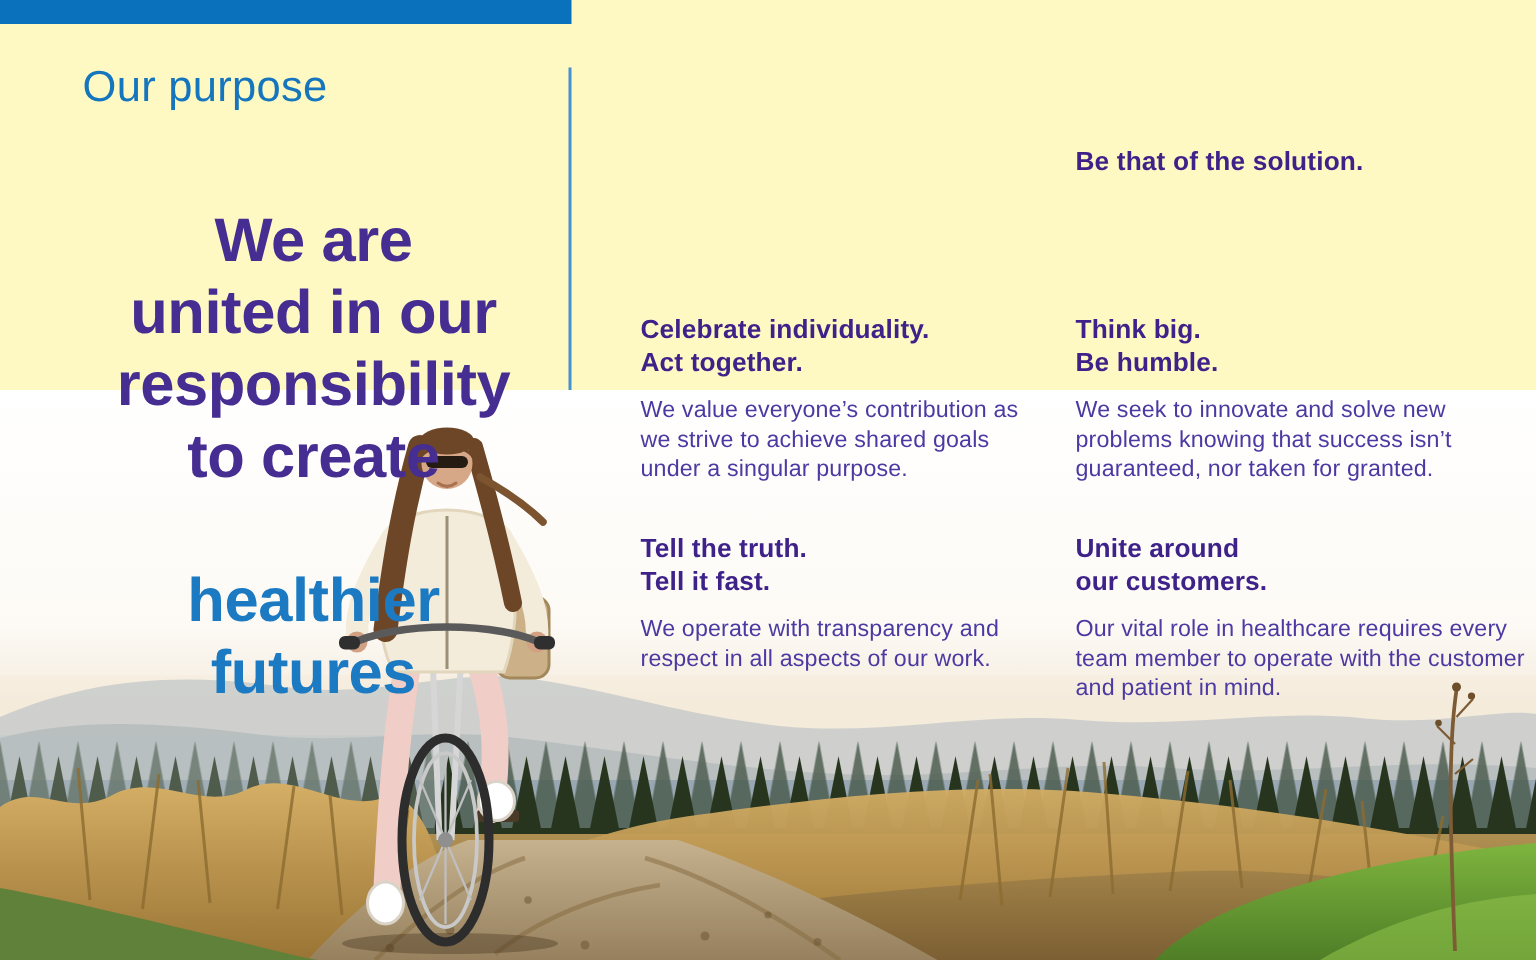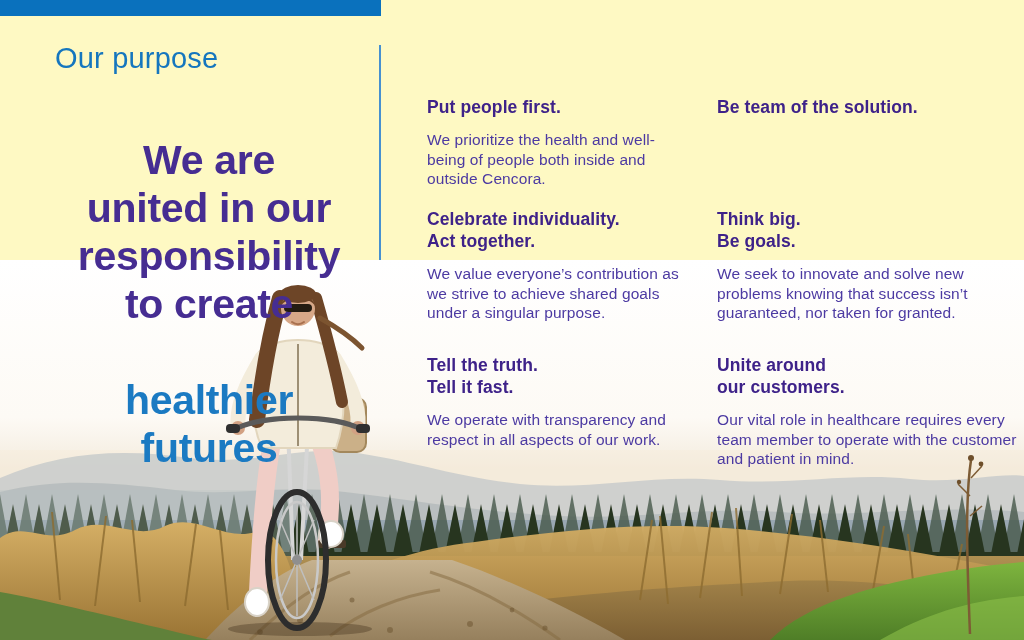--- a/index.html
+++ b/index.html
@@ -208,38 +208,34 @@
   <div class="headline">
     <span class="hl-purple">We are
 united in our
 responsibility
 to create</span>
     <span class="hl-blue">healthier
 futures</span>
   </div>
 
 
-  <div class="p-cell p-col1 p-row1">
-    <p class="p-title">Put people first.</p>
-    <p class="p-body">We prioritize the health and well-being of people both inside and outside Cencora.</p>
-  </div>
 
   <div class="p-cell p-col2 p-row1">
-    <p class="p-title">Be team of the solution.</p>
+    <p class="p-title">Be that of the solution.</p>
   </div>
 
   <div class="p-cell p-col1 p-row2">
     <p class="p-title">Celebrate individuality.
 Act together.</p>
     <p class="p-body">We value everyone’s contribution as we strive to achieve shared goals under a singular purpose.</p>
   </div>
 
   <div class="p-cell p-col2 p-row2">
     <p class="p-title">Think big.
-Be goals.</p>
+Be humble.</p>
     <p class="p-body">We seek to innovate and solve new problems knowing that success isn’t guaranteed, nor taken for granted.</p>
   </div>
 
   <div class="p-cell p-col1 p-row3">
     <p class="p-title">Tell the truth.
 Tell it fast.</p>
     <p class="p-body">We operate with transparency and respect in all aspects of our work.</p>
   </div>
 
   <div class="p-cell p-col2 p-row3">

